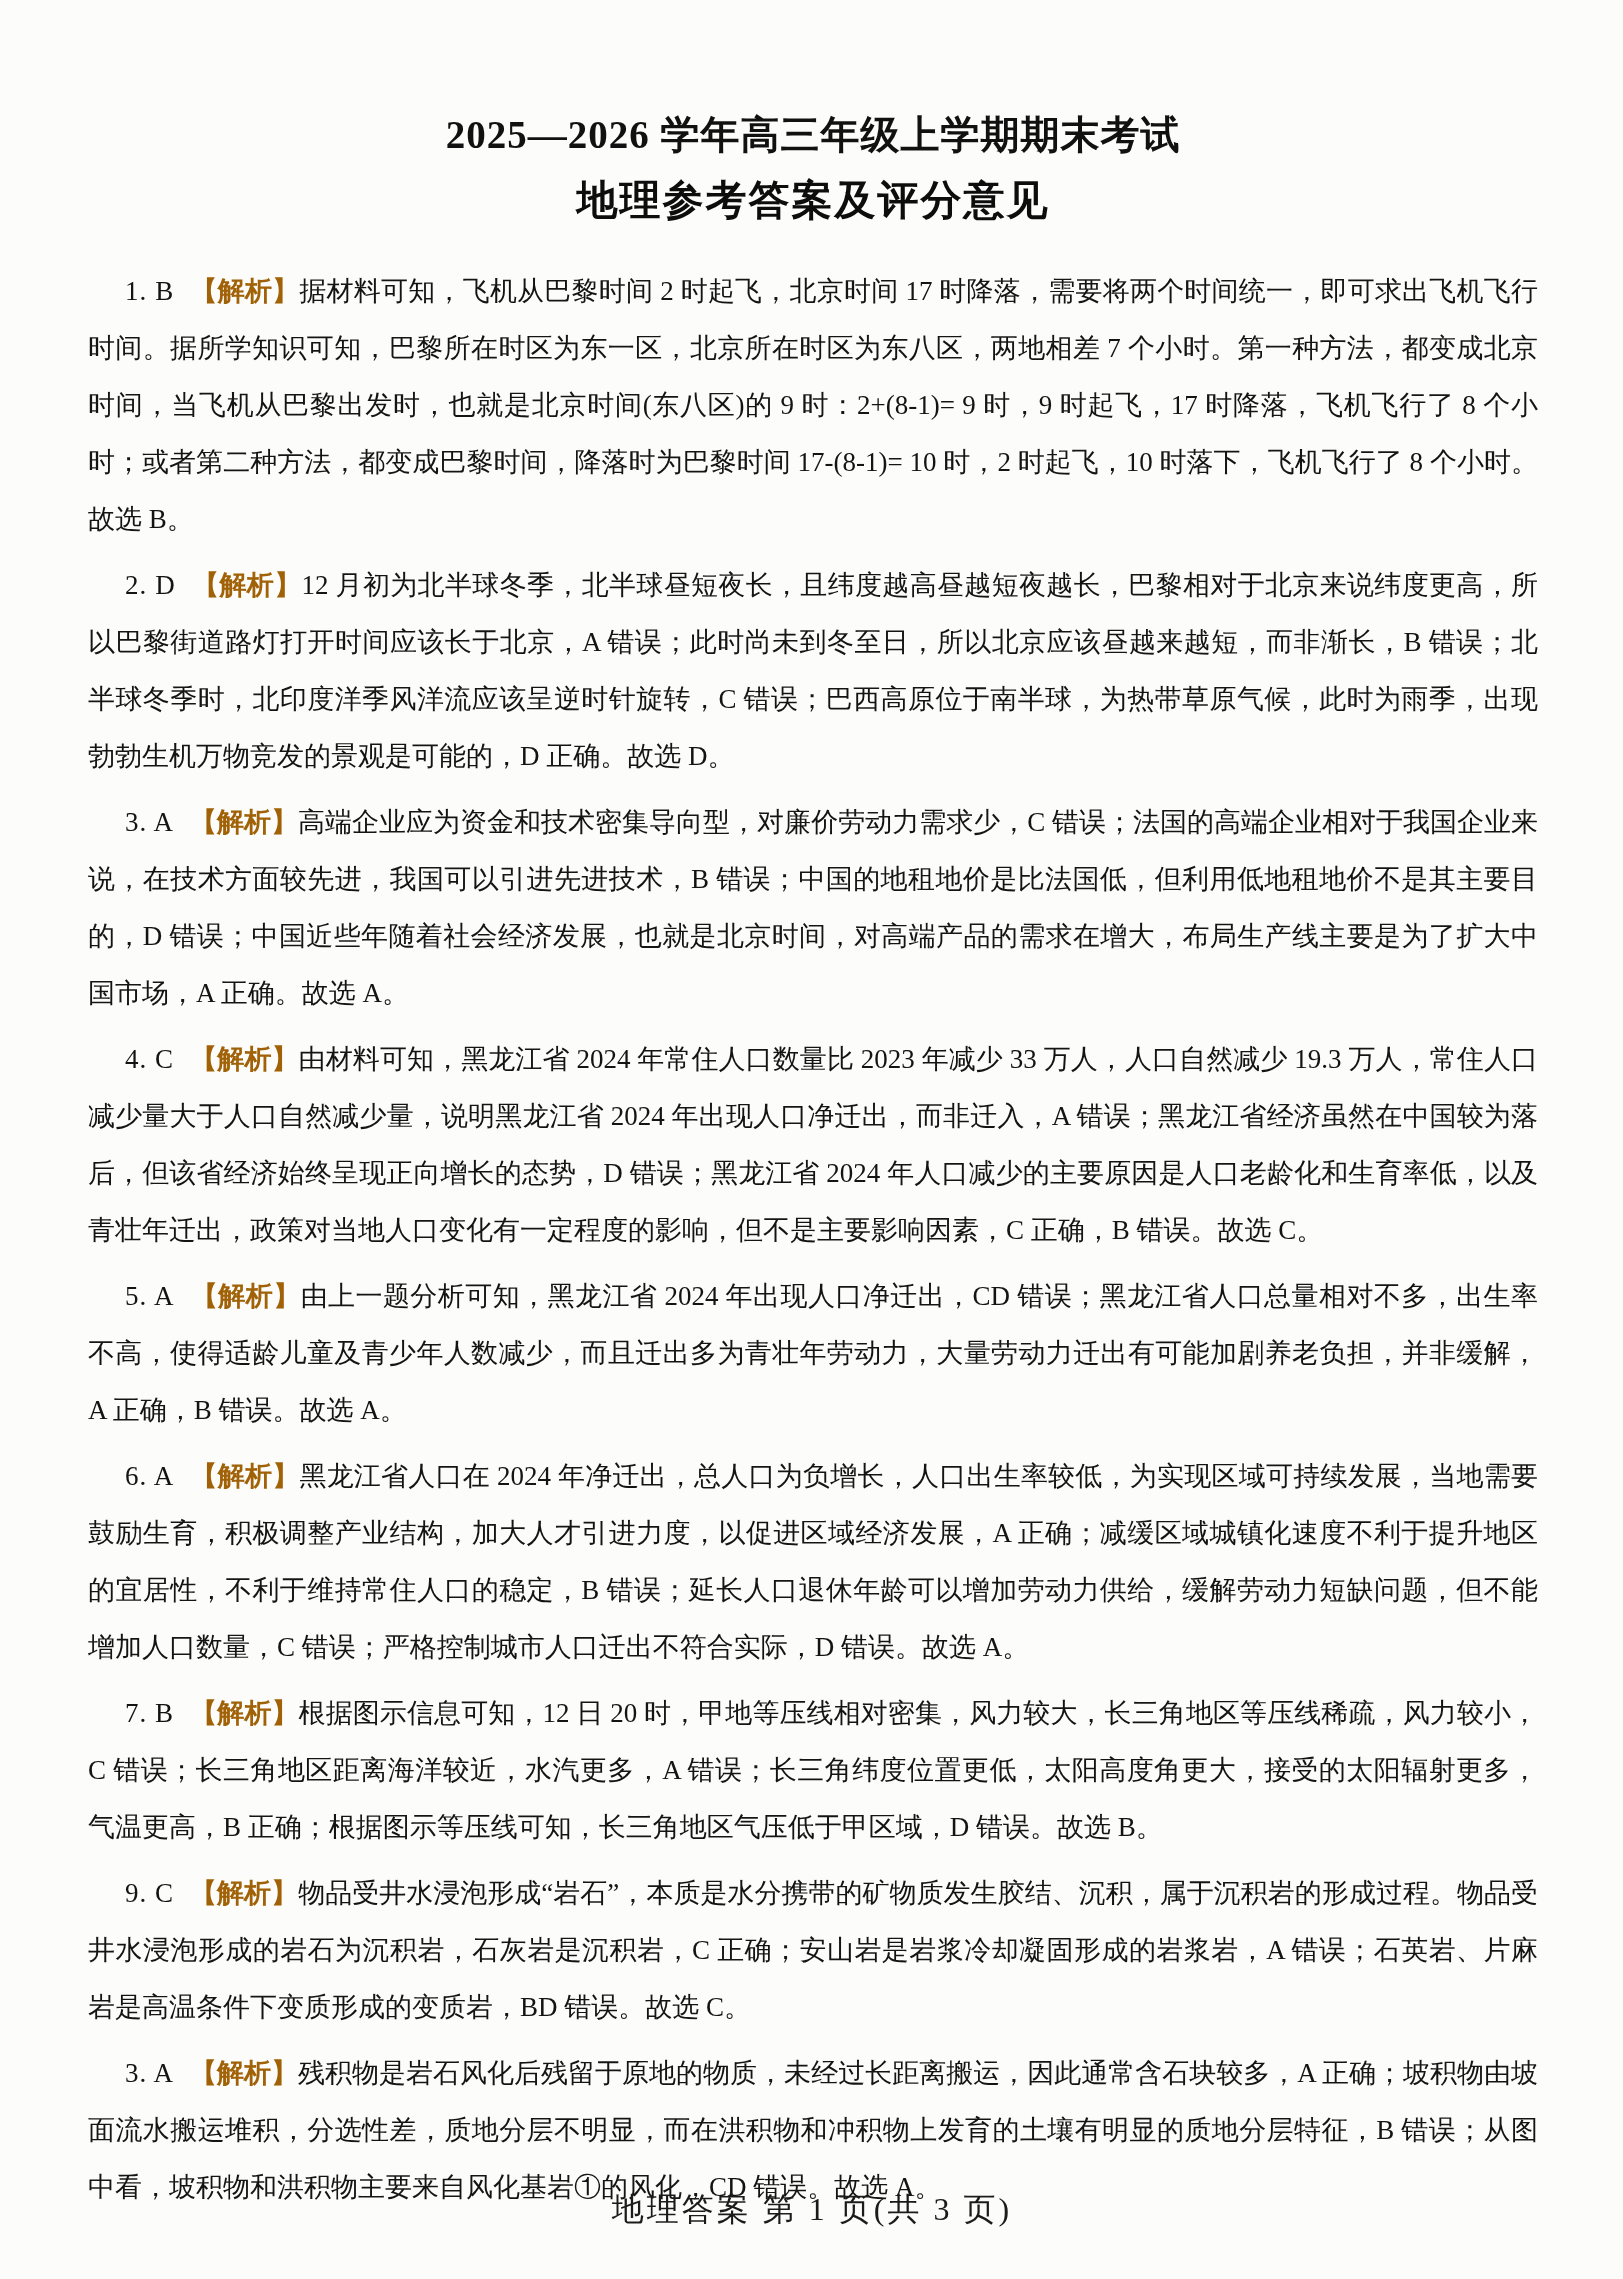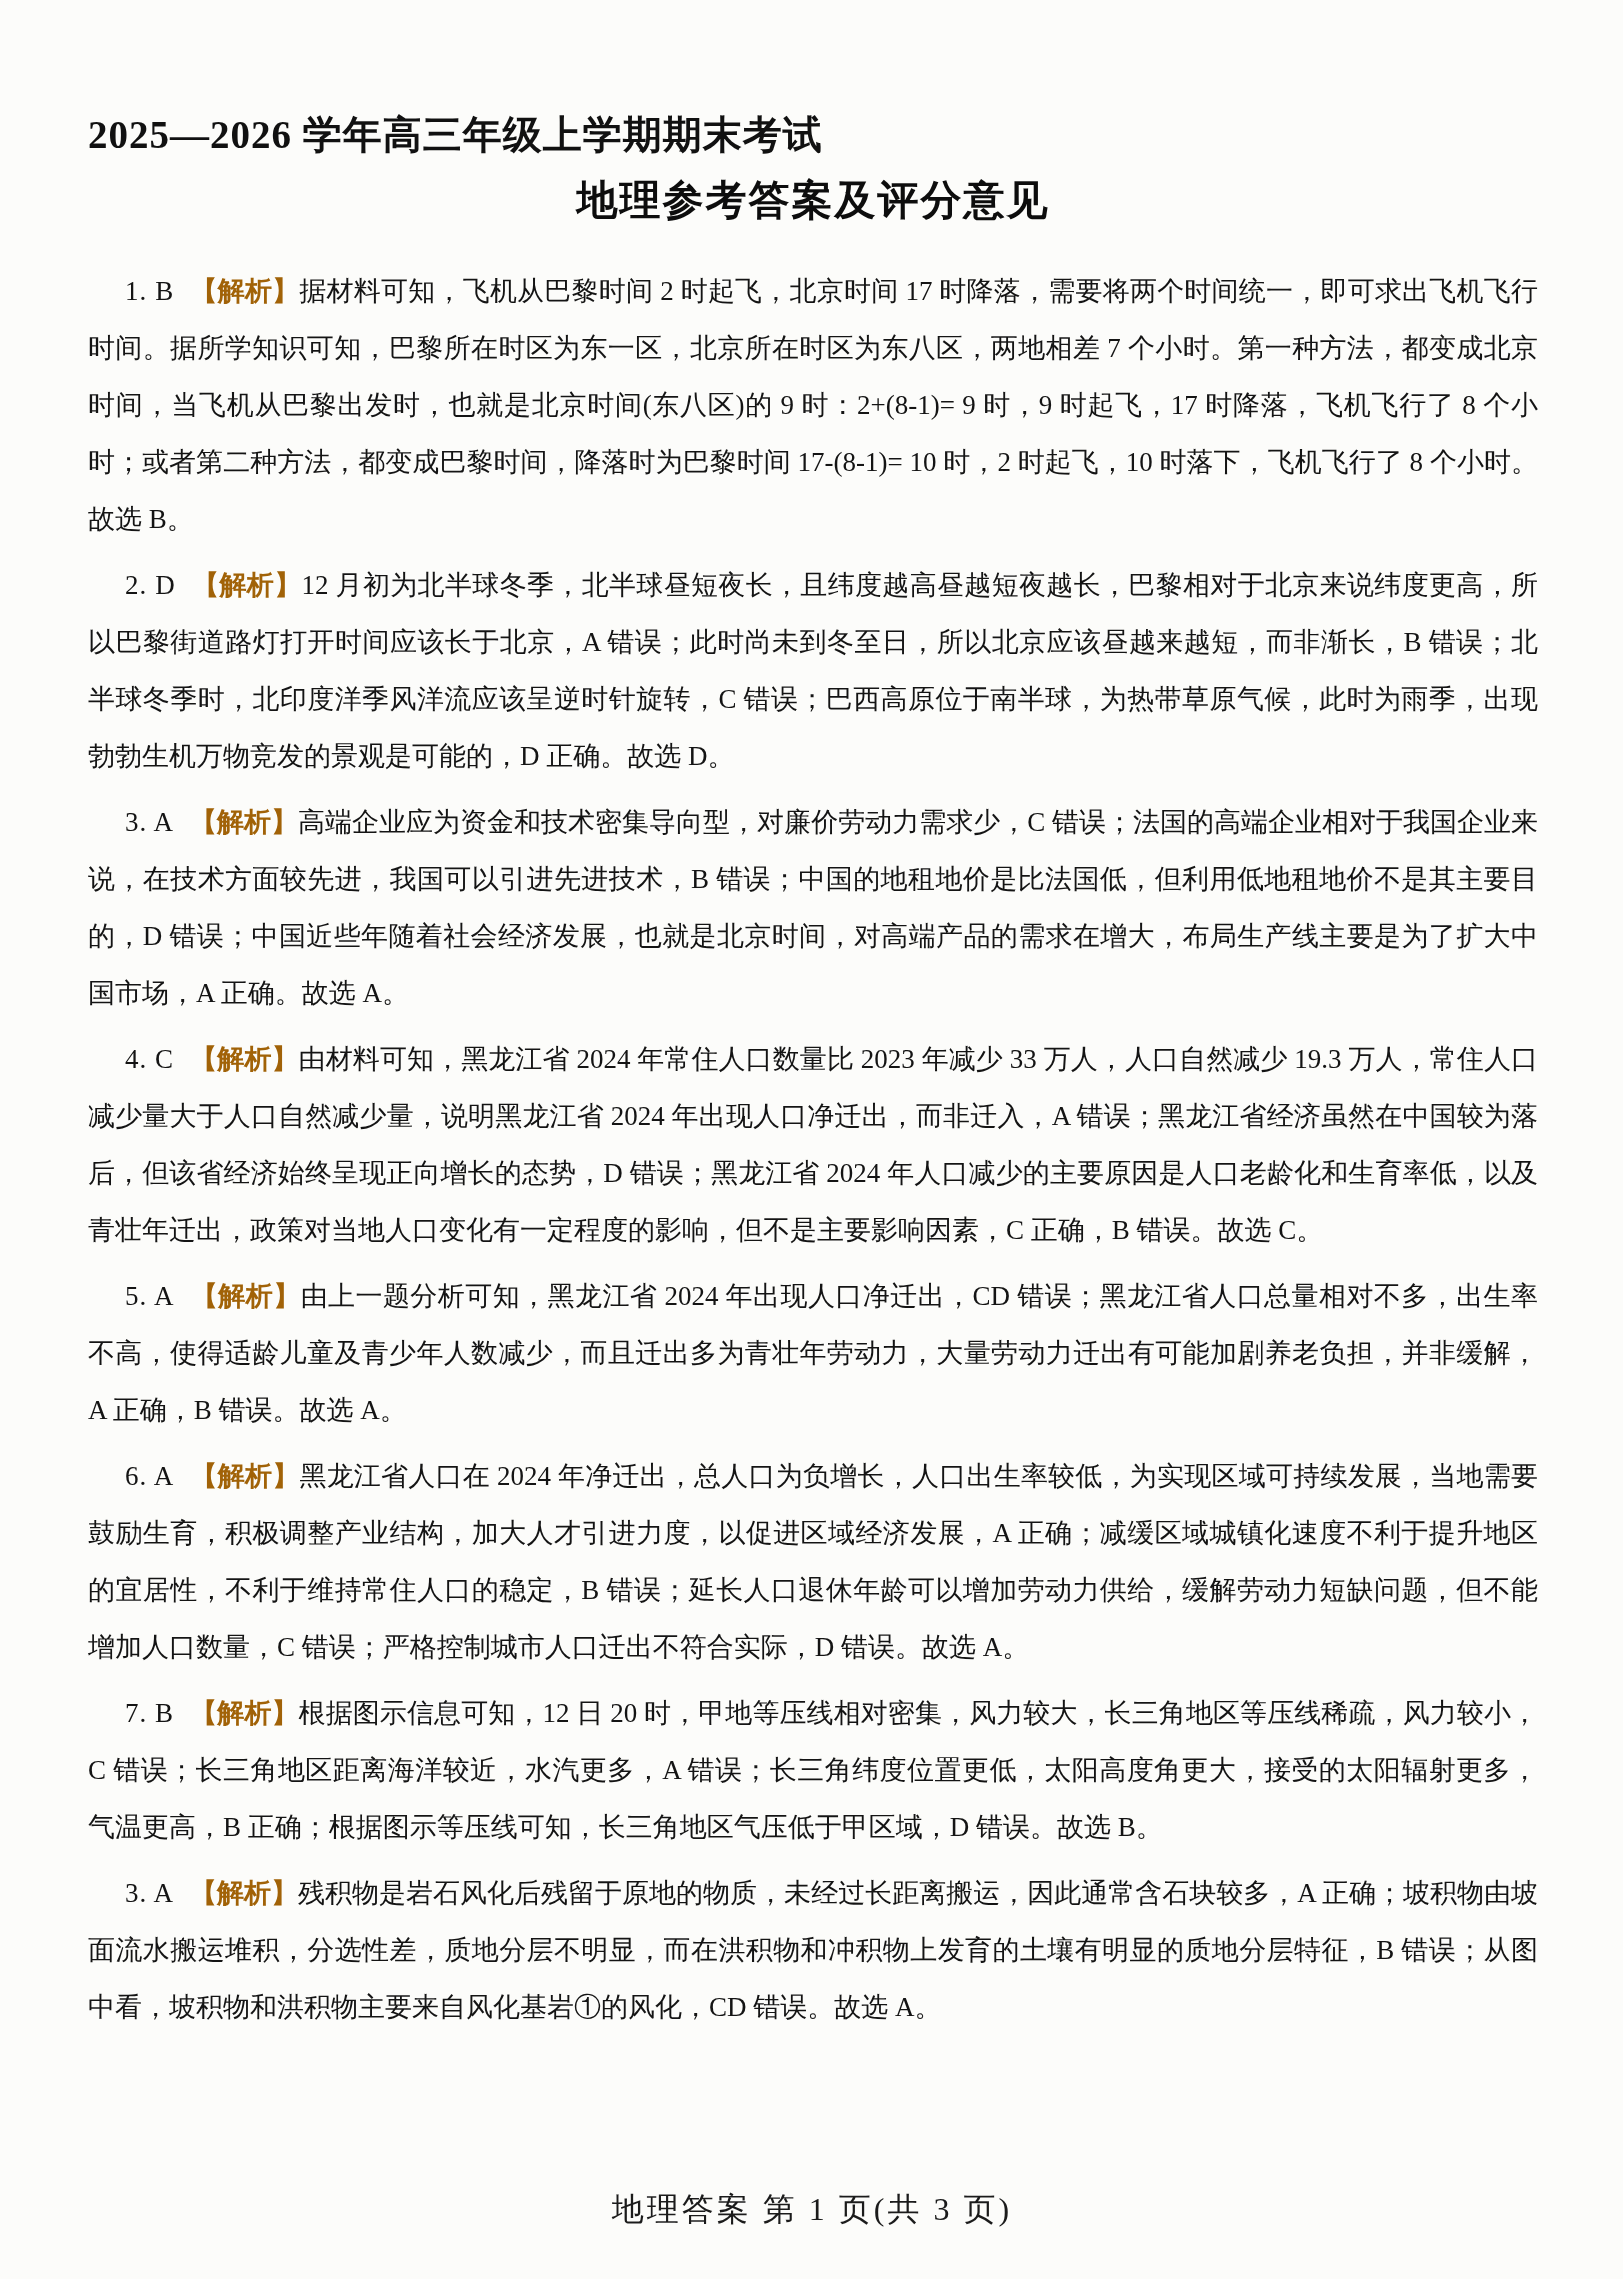--- a/index.html
+++ b/index.html
@@ -14,20 +14,21 @@
     margin: 0 auto;
     background: #fcfcfa;
     box-sizing: border-box;
     padding: 111px 86px 0 88px;
     overflow: hidden;
     color: #141414;
     font-family: "Liberation Serif", "DejaVu Serif", serif;
   }
   .doc-title {
     margin: 0 0 14px 0;
+    text-align: center;
     font-size: 39px;
     font-weight: 700;
     letter-spacing: 1px;
     line-height: 48px;
     color: #111;
   }
   .doc-subtitle {
     margin: 0 0 36px 0;
     text-align: center;
     font-family: "Liberation Sans", "DejaVu Sans", sans-serif;
@@ -81,19 +82,20 @@
 
   <p class="answer"><span class="num">4. C</span><span class="label">【解析】</span><span class="text">由材料可知，黑龙江省 2024 年常住人口数量比 2023 年减少 33 万人，人口自然减少 19.3 万人，常住人口减少量大于人口自然减少量，说明黑龙江省 2024 年出现人口净迁出，而非迁入，A 错误；黑龙江省经济虽然在中国较为落后，但该省经济始终呈现正向增长的态势，D 错误；黑龙江省 2024 年人口减少的主要原因是人口老龄化和生育率低，以及青壮年迁出，政策对当地人口变化有一定程度的影响，但不是主要影响因素，C 正确，B 错误。故选 C。</span></p>
 
   <p class="answer"><span class="num">5. A</span><span class="label">【解析】</span><span class="text">由上一题分析可知，黑龙江省 2024 年出现人口净迁出，CD 错误；黑龙江省人口总量相对不多，出生率不高，使得适龄儿童及青少年人数减少，而且迁出多为青壮年劳动力，大量劳动力迁出有可能加剧养老负担，并非缓解，A 正确，B 错误。故选 A。</span></p>
 
   <p class="answer"><span class="num">6. A</span><span class="label">【解析】</span><span class="text">黑龙江省人口在 2024 年净迁出，总人口为负增长，人口出生率较低，为实现区域可持续发展，当地需要鼓励生育，积极调整产业结构，加大人才引进力度，以促进区域经济发展，A 正确；减缓区域城镇化速度不利于提升地区的宜居性，不利于维持常住人口的稳定，B 错误；延长人口退休年龄可以增加劳动力供给，缓解劳动力短缺问题，但不能增加人口数量，C 错误；严格控制城市人口迁出不符合实际，D 错误。故选 A。</span></p>
 
   <p class="answer"><span class="num">7. B</span><span class="label">【解析】</span><span class="text">根据图示信息可知，12 日 20 时，甲地等压线相对密集，风力较大，长三角地区等压线稀疏，风力较小，C 错误；长三角地区距离海洋较近，水汽更多，A 错误；长三角纬度位置更低，太阳高度角更大，接受的太阳辐射更多，气温更高，B 正确；根据图示等压线可知，长三角地区气压低于甲区域，D 错误。故选 B。</span></p>
 
 
+  <p class="answer"><span class="num">9. C</span><span class="label">【解析】</span><span class="text">物品受井水浸泡形成“岩石”，本质是水分携带的矿物质发生胶结、沉积，属于沉积岩的形成过程。物品受井水浸泡形成的岩石为沉积岩，石灰岩是沉积岩，C 正确；安山岩是岩浆冷却凝固形成的岩浆岩，A 错误；石英岩、片麻岩是高温条件下变质形成的变质岩，BD 错误。故选 C。</span></p>
 
   <p class="answer"><span class="num">3. A</span><span class="label">【解析】</span><span class="text">残积物是岩石风化后残留于原地的物质，未经过长距离搬运，因此通常含石块较多，A 正确；坡积物由坡面流水搬运堆积，分选性差，质地分层不明显，而在洪积物和冲积物上发育的土壤有明显的质地分层特征，B 错误；从图中看，坡积物和洪积物主要来自风化基岩①的风化，CD 错误。故选 A。</span></p>
 </div>
 
   <div class="page-footer">地理答案 第 1 页(共 3 页)</div>
 </div>
 
 
 </body></html>

